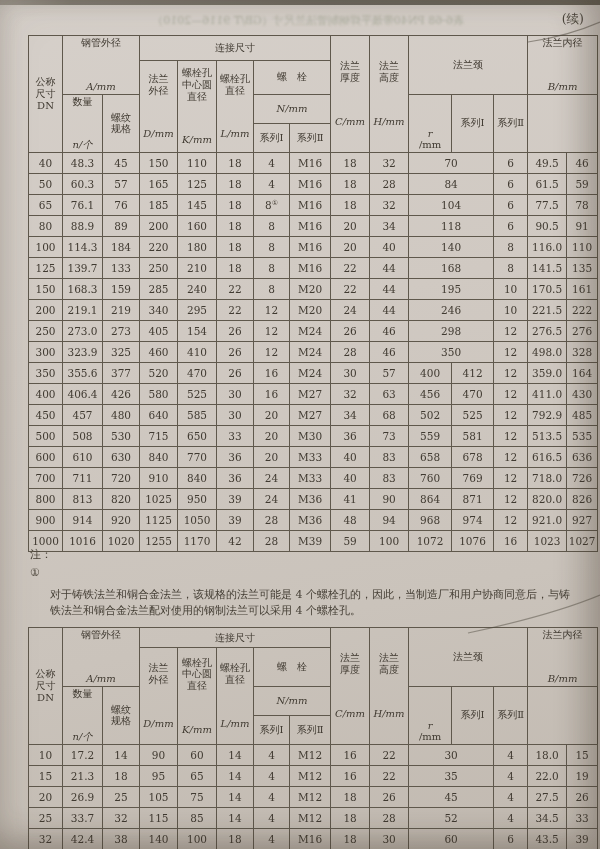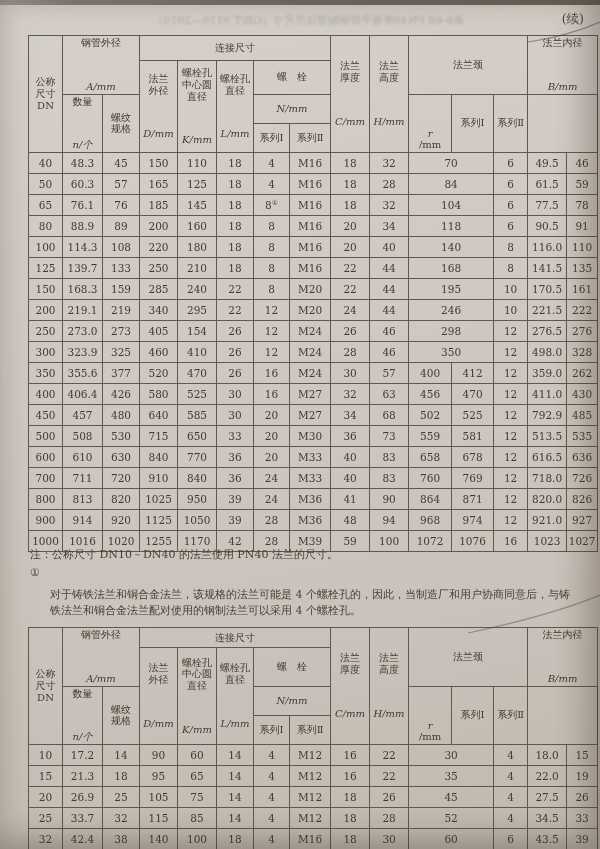--- a/index.html
+++ b/index.html
@@ -202,21 +202,21 @@
           <td>20</td>
           <td>34</td>
           <td colspan="2">118</td>
           <td>6</td>
           <td>90.5</td>
           <td>91</td>
         </tr>
         <tr>
           <td>100</td>
           <td>114.3</td>
-          <td>108</td>
+          <td>184</td>
           <td>220</td>
           <td>180</td>
           <td>18</td>
           <td>8</td>
           <td>M16</td>
           <td>20</td>
           <td>40</td>
           <td colspan="2">140</td>
           <td>8</td>
           <td>116.0</td>
@@ -310,21 +310,21 @@
           <td>470</td>
           <td>26</td>
           <td>16</td>
           <td>M24</td>
           <td>30</td>
           <td>57</td>
           <td>400</td>
           <td>412</td>
           <td>12</td>
           <td>359.0</td>
-          <td>262</td>
+          <td>164</td>
         </tr>
         <tr>
           <td>400</td>
           <td>406.4</td>
           <td>426</td>
           <td>580</td>
           <td>525</td>
           <td>30</td>
           <td>16</td>
           <td>M27</td>
@@ -454,21 +454,20 @@
           <td>16</td>
           <td>1023</td>
           <td>1027</td>
         </tr>
       </tbody>
   </table>
 
   <div class="notes">
     <div class="note-line">
       <span class="pfx">注：</span>
-      <span>公称尺寸 DN10－DN40 的法兰使用 PN40 法兰的尺寸。</span>
     </div>
     <div class="fn">
       <span class="mk">①</span>
       <span class="tx">对于铸铁法兰和铜合金法兰，该规格的法兰可能是 4 个螺栓孔的，因此，当制造厂和用户协商同意后，与铸铁法兰和铜合金法兰配对使用的钢制法兰可以采用 4 个螺栓孔。</span>
     </div>
   </div>
 
 
 
   <table class="ftable" id="t2">

